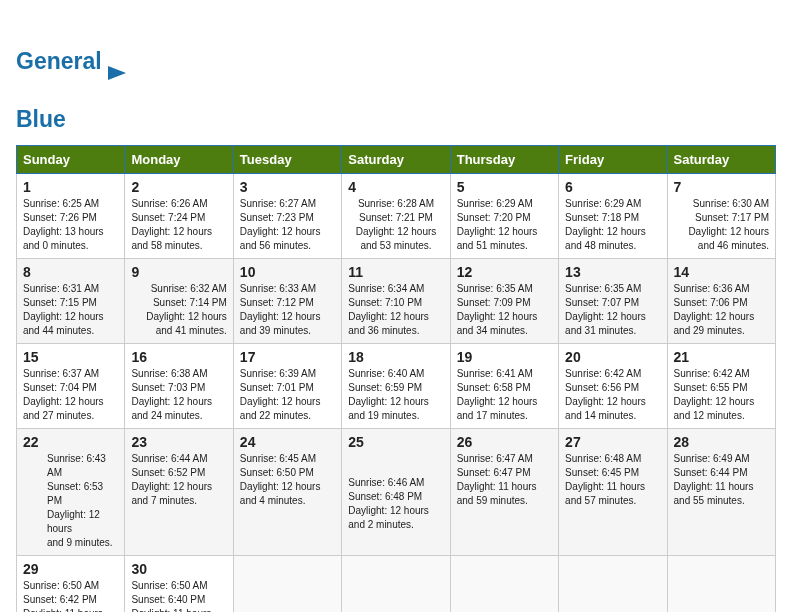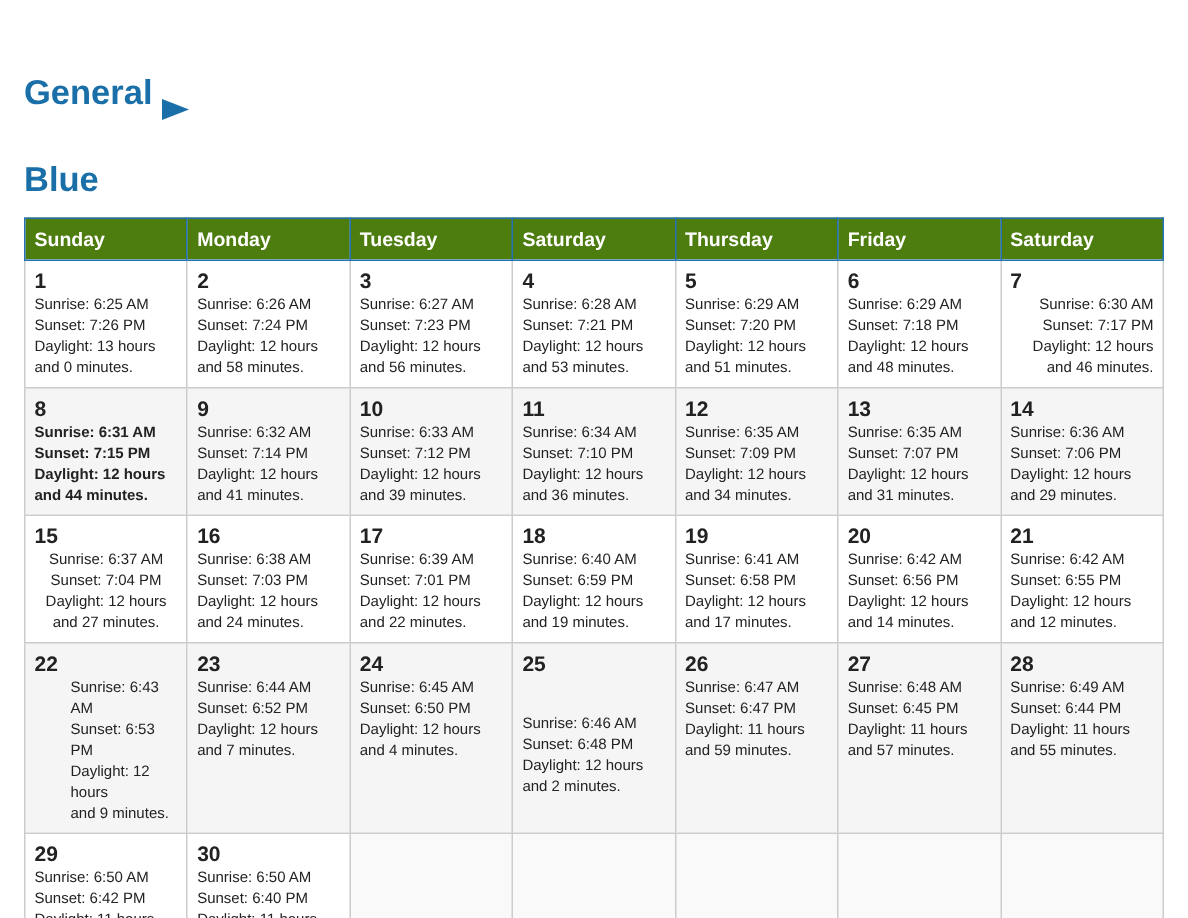--- a/index.html
+++ b/index.html
@@ -142,21 +142,21 @@
         </td>
         <td>
           <span class="day-num">3</span>
           <div class="cell-info" style="white-space: pre-line;">Sunrise: 6:27 AM
 Sunset: 7:23 PM
 Daylight: 12 hours
 and 56 minutes.</div>
         </td>
         <td>
           <span class="day-num">4</span>
-          <div class="cell-info" style="white-space: pre-line;">Sunrise: 6:28 AM
+          <div class="cell-info" style="white-space: pre-line; text-align: center;">Sunrise: 6:28 AM
 Sunset: 7:21 PM
 Daylight: 12 hours
 and 53 minutes.</div>
         </td>
         <td>
           <span class="day-num">5</span>
           <div class="cell-info" style="white-space: pre-line;">Sunrise: 6:29 AM
 Sunset: 7:20 PM
 Daylight: 12 hours
 and 51 minutes.</div>
@@ -172,28 +172,28 @@
           <span class="day-num">7</span>
           <div class="cell-info" style="white-space: pre-line; text-align: right;">Sunrise: 6:30 AM
 Sunset: 7:17 PM
 Daylight: 12 hours
 and 46 minutes.</div>
         </td>
       </tr>
       <tr>
         <td>
           <span class="day-num">8</span>
-          <div class="cell-info" style="white-space: pre-line; font-weight: bold;">Sunrise: 6:31 AM
+          <div class="cell-info" style="white-space: pre-line;">Sunrise: 6:31 AM
 Sunset: 7:15 PM
 Daylight: 12 hours
 and 44 minutes.</div>
         </td>
         <td>
           <span class="day-num">9</span>
-          <div class="cell-info" style="white-space: pre-line;">Sunrise: 6:32 AM
+          <div class="cell-info" style="white-space: pre-line; text-align: right;">Sunrise: 6:32 AM
 Sunset: 7:14 PM
 Daylight: 12 hours
 and 41 minutes.</div>
         </td>
         <td>
           <span class="day-num">10</span>
           <div class="cell-info" style="white-space: pre-line;">Sunrise: 6:33 AM
 Sunset: 7:12 PM
 Daylight: 12 hours
 and 39 minutes.</div>
@@ -223,21 +223,21 @@
           <span class="day-num">14</span>
           <div class="cell-info" style="white-space: pre-line;">Sunrise: 6:36 AM
 Sunset: 7:06 PM
 Daylight: 12 hours
 and 29 minutes.</div>
         </td>
       </tr>
       <tr>
         <td>
           <span class="day-num">15</span>
-          <div class="cell-info" style="white-space: pre-line; text-align: center;">Sunrise: 6:37 AM
+          <div class="cell-info" style="white-space: pre-line;">Sunrise: 6:37 AM
 Sunset: 7:04 PM
 Daylight: 12 hours
 and 27 minutes.</div>
         </td>
         <td>
           <span class="day-num">16</span>
           <div class="cell-info" style="white-space: pre-line;">Sunrise: 6:38 AM
 Sunset: 7:03 PM
 Daylight: 12 hours
 and 24 minutes.</div>

